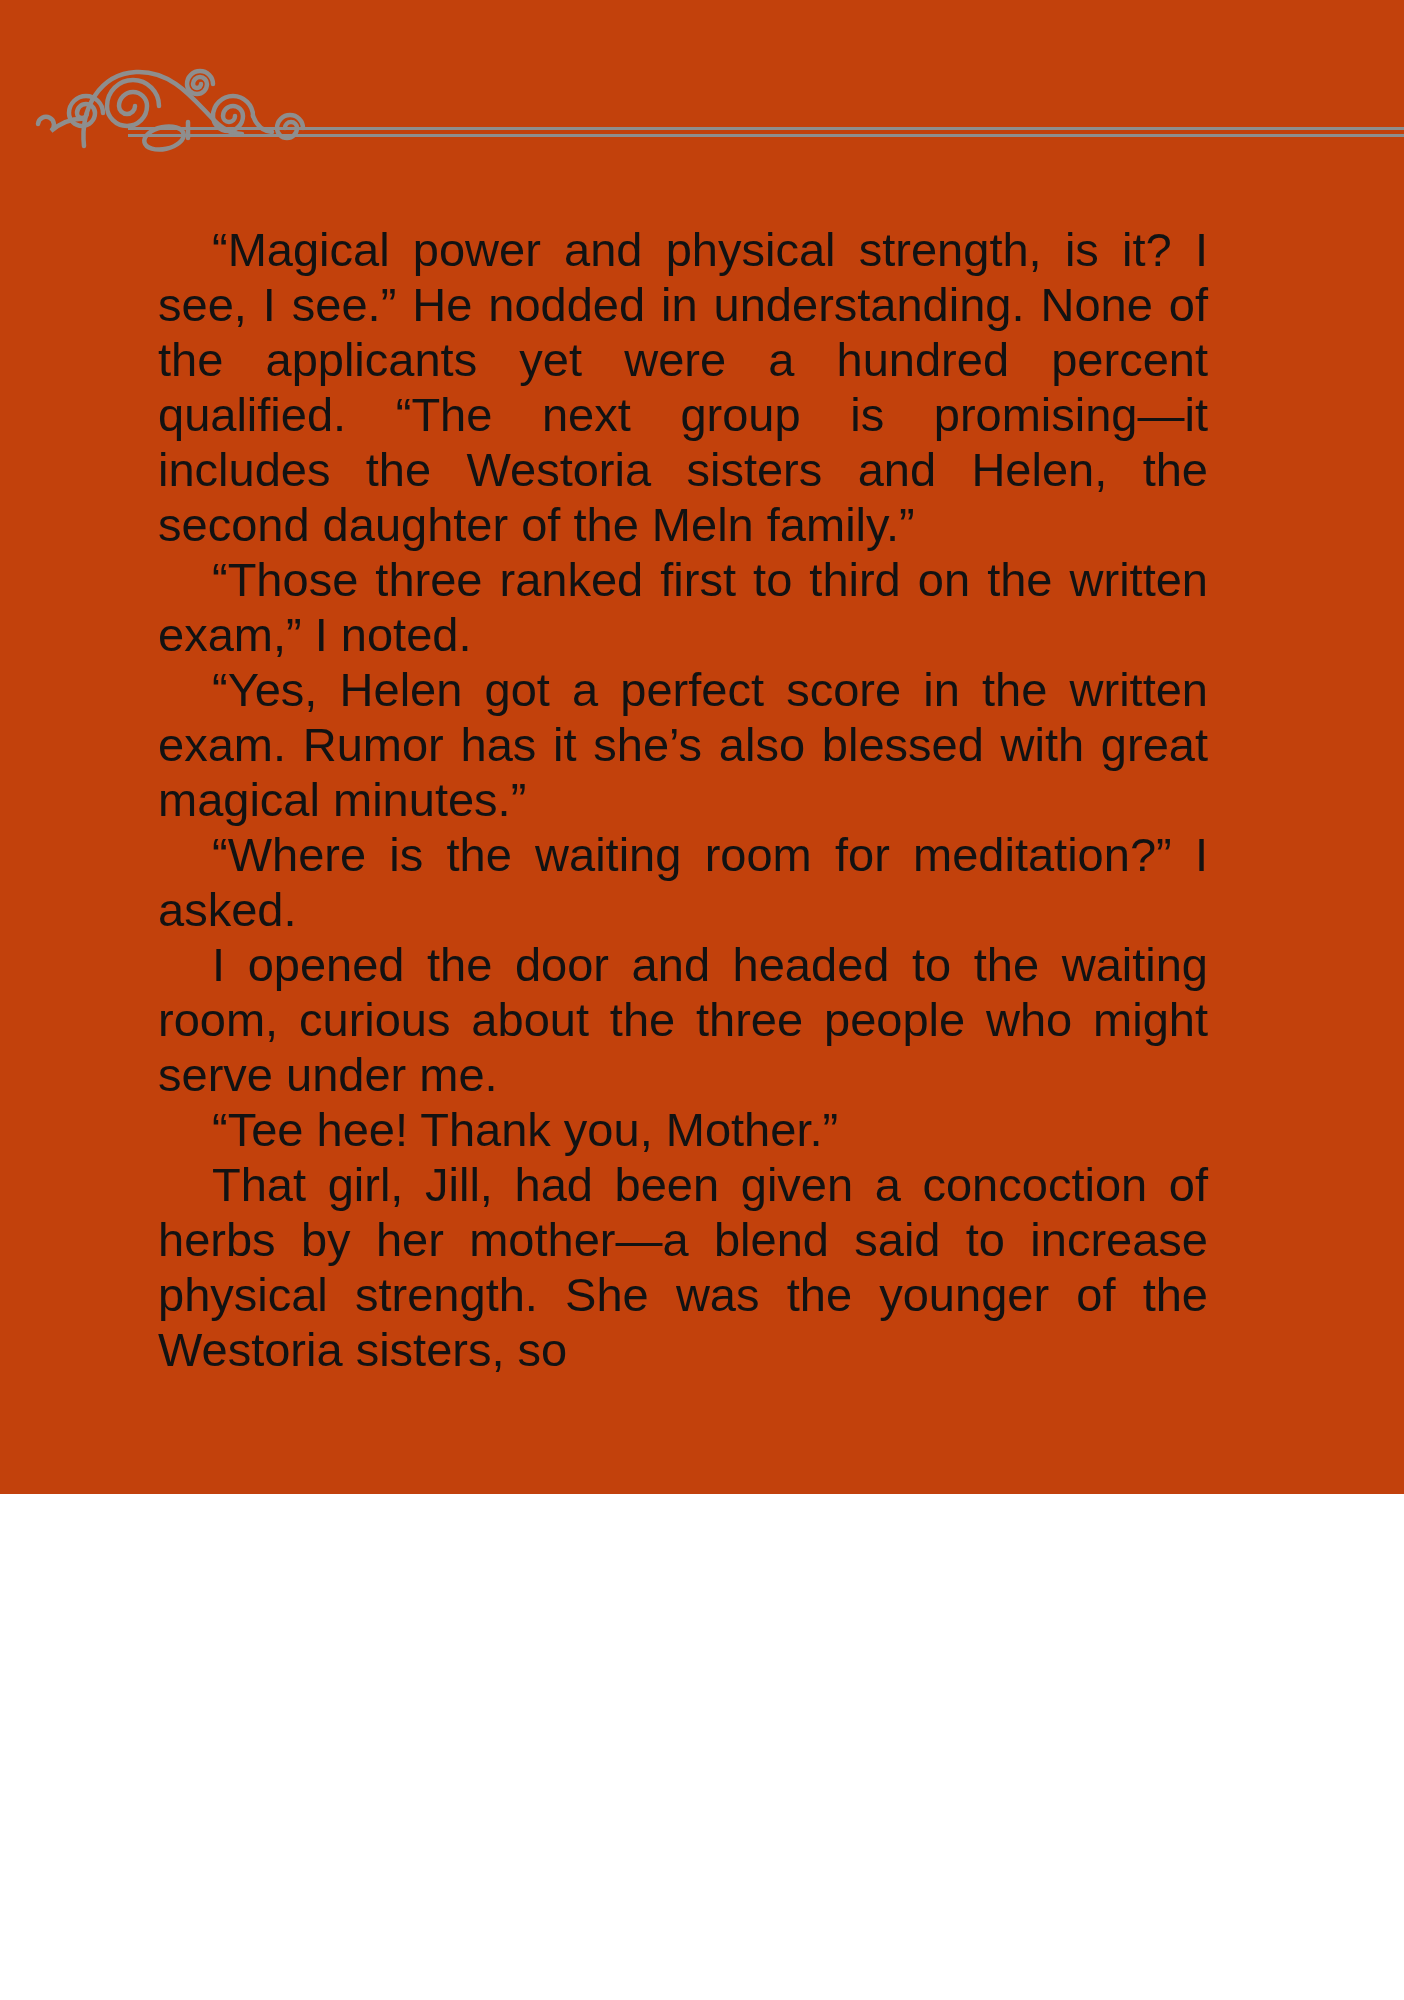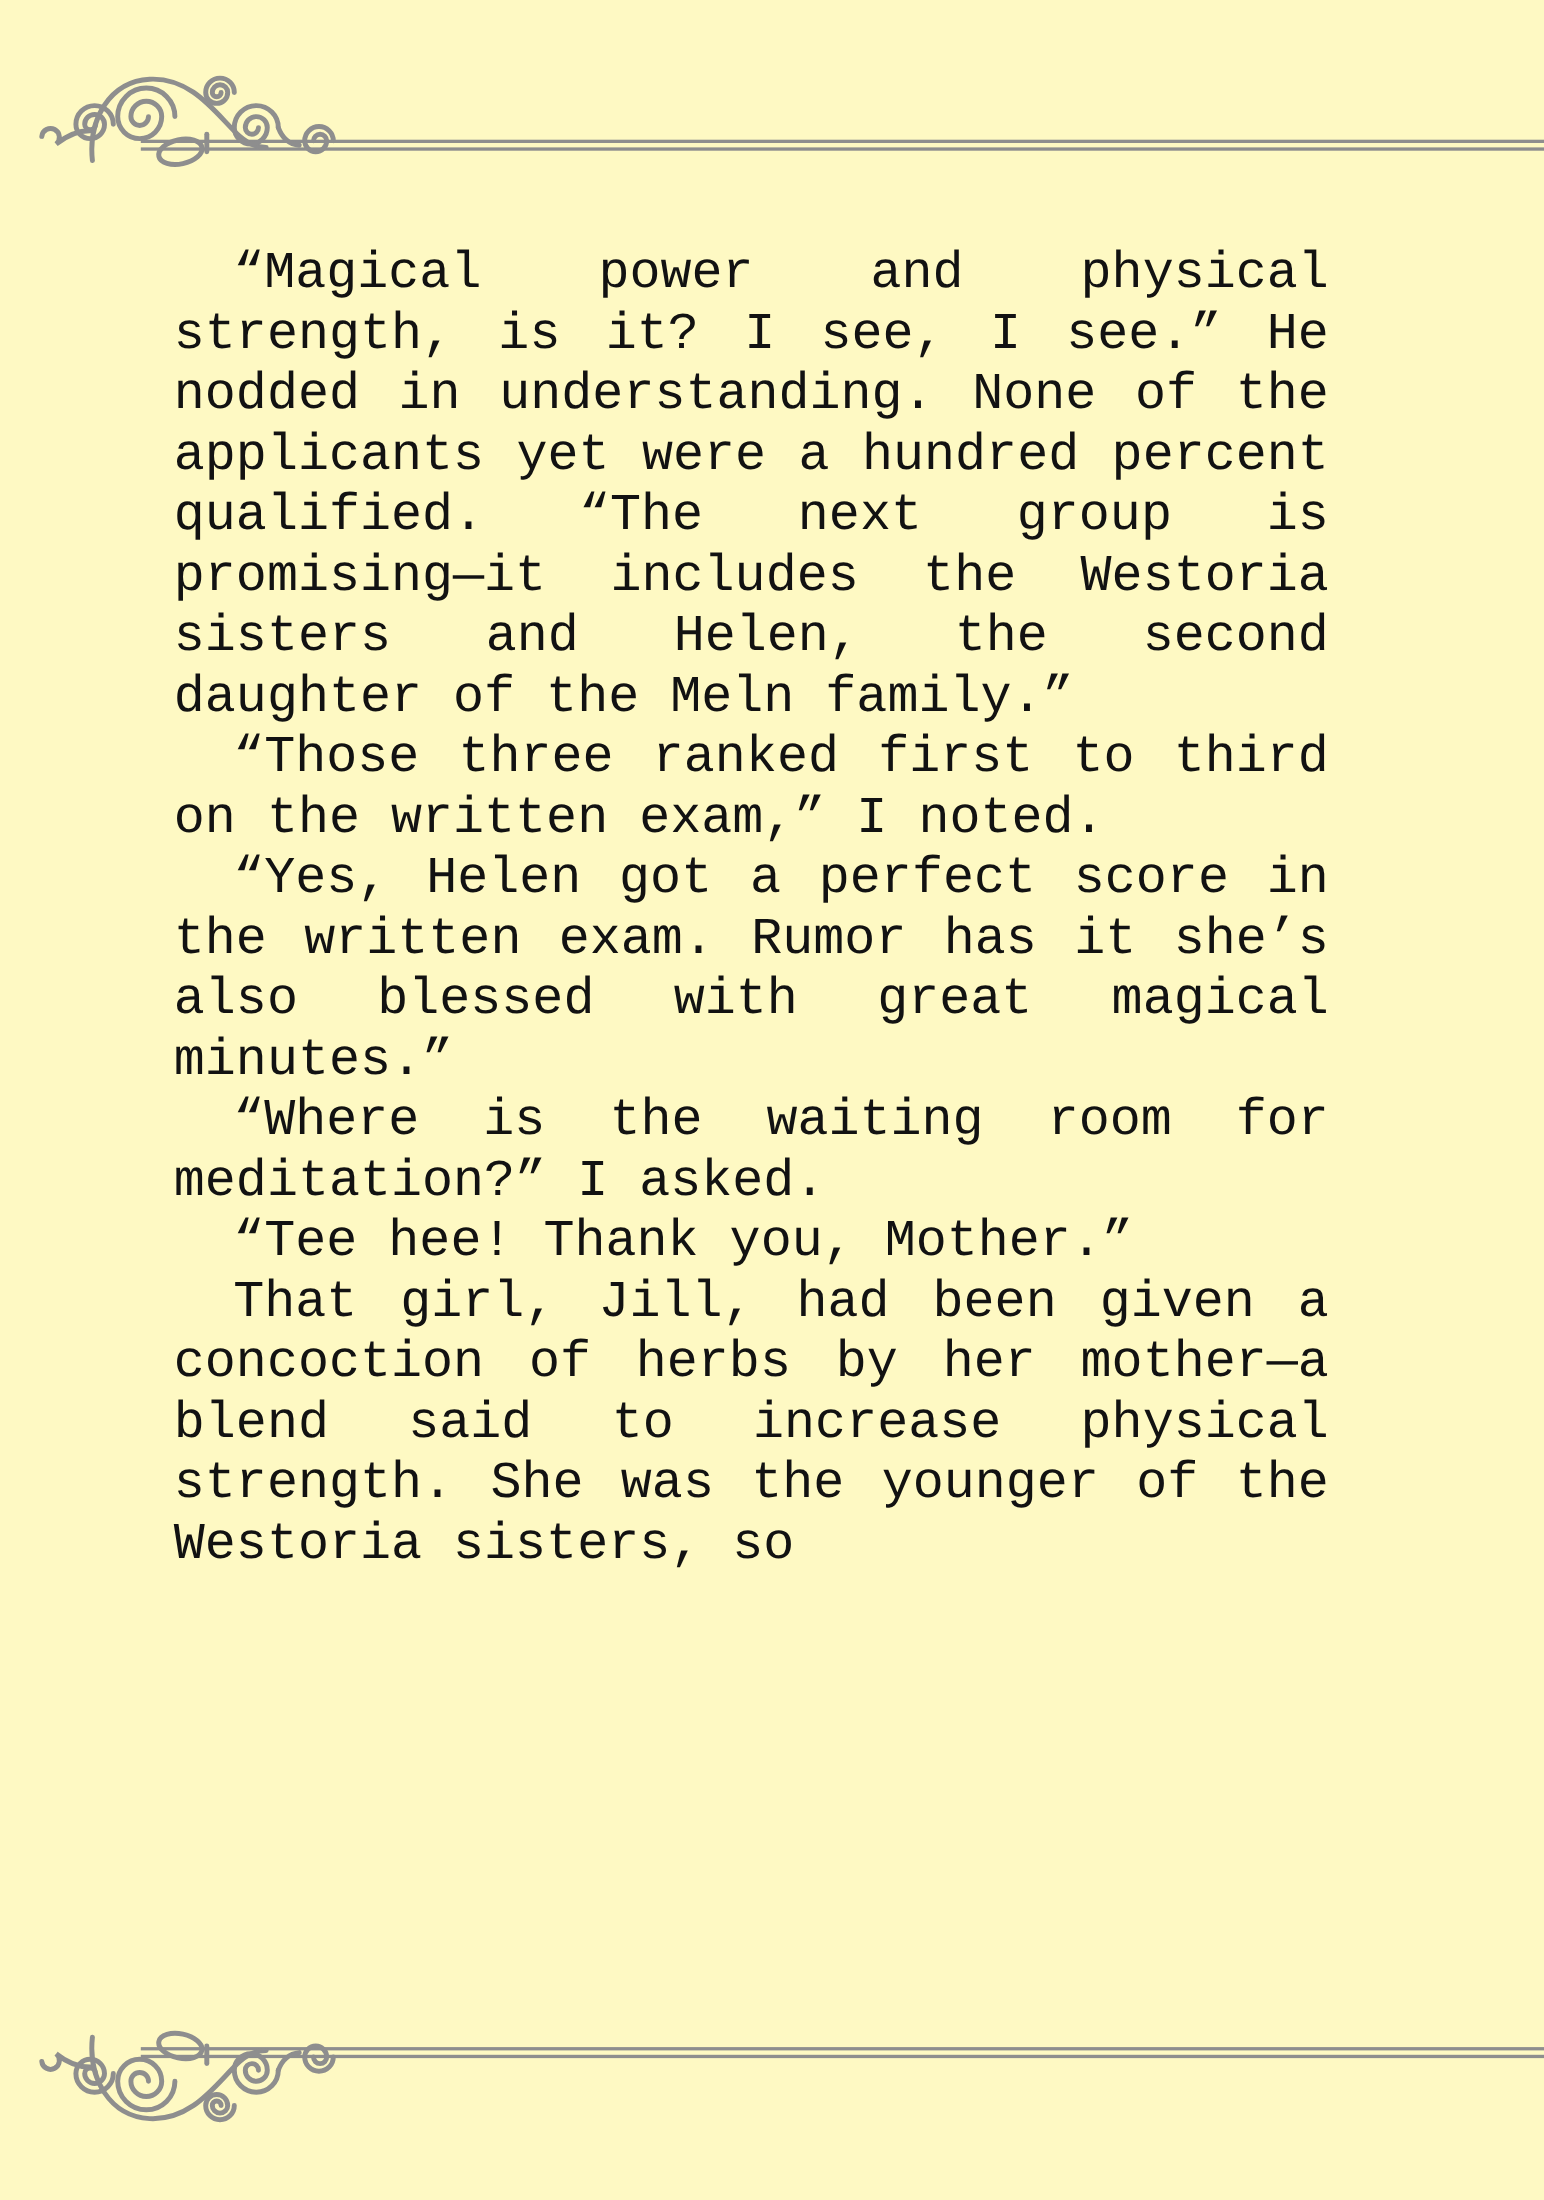--- a/index.html
+++ b/index.html
@@ -3,24 +3,24 @@
 <meta charset="utf-8">
 <style>
   html, body {
     margin: 0;
     padding: 0;
     background: #ffffff;
   }
   .page {
     position: relative;
     width: 1404px;
-    height: 2000px;
-    background: #fef9c3;
+    height: 1494px;
+    background: #c2410c;
     overflow: hidden;
-    font-family: Liberation Mono, monospace;
+    font-family: Liberation Sans, sans-serif;
   }
   
   .ornament {
     position: absolute;
     left: 28px;
     width: 320px;
     height: 100px;
   }
   .ornament.top { top: 58px; }
   .ornament.bottom { top: 1840px; transform: scaleY(-1); }
@@ -69,20 +69,21 @@
     <path d="M 225 58 A 20 20 0 0 0 185 58 A 15 15 0 0 0 215 58 A 10 10 0 0 0 195 58 A 6 6 0 0 0 207 58"></path>
     <path d="M 225 58 C 228 66 234 73 244 74"></path>
     <path d="M 275 70 A 13 13 0 0 0 249 70 A 10 10 0 0 0 269 70 A 6 6 0 0 0 257 70"></path>
   </svg>
 
   <main class="text-body">
     <p>“Magical power and physical strength, is it? I see, I see.” He nodded in understanding. None of the applicants yet were a hundred percent qualified. “The next group is promising—it includes the Westoria sisters and Helen, the second daughter of the Meln family.”</p>
     <p>“Those three ranked first to third on the written exam,” I noted.</p>
     <p>“Yes, Helen got a perfect score in the written exam. Rumor has it she’s also blessed with great magical minutes.”</p>
     <p>“Where is the waiting room for meditation?” I asked.</p>
+    <p>I opened the door and headed to the waiting room, curious about the three people who might serve under me.</p>
     <p>“Tee hee! Thank you, Mother.”</p>
     <p>That girl, Jill, had been given a concoction of herbs by her mother—a blend said to increase physical strength. She was the younger of the Westoria sisters, so</p>
   </main>
 
   <div class="rule bottom"></div>
   <svg class="ornament bottom" viewBox="0 0 320 100" fill="none" stroke="#8e8e8e" stroke-width="4.5" stroke-linecap="round" xmlns="http://www.w3.org/2000/svg">
     <path d="M 10 66 a 8 8 0 1 1 13 7 c 10 -8 22 -13 34 -12"></path>
     <path d="M 75 55 A 17 17 0 0 0 41 55 A 13 13 0 0 0 67 55 A 9 9 0 0 0 49 55 A 5 5 0 0 0 59 55"></path>
     <path d="M 56 88 C 52 50 72 16 108 14 C 148 12 170 48 190 66 C 198 73 206 76 214 76"></path>
     <path d="M 131 48 A 26 26 0 0 0 79 48 A 20 20 0 0 0 119 48 A 14 14 0 0 0 91 48 A 8 8 0 0 0 107 48"></path>

